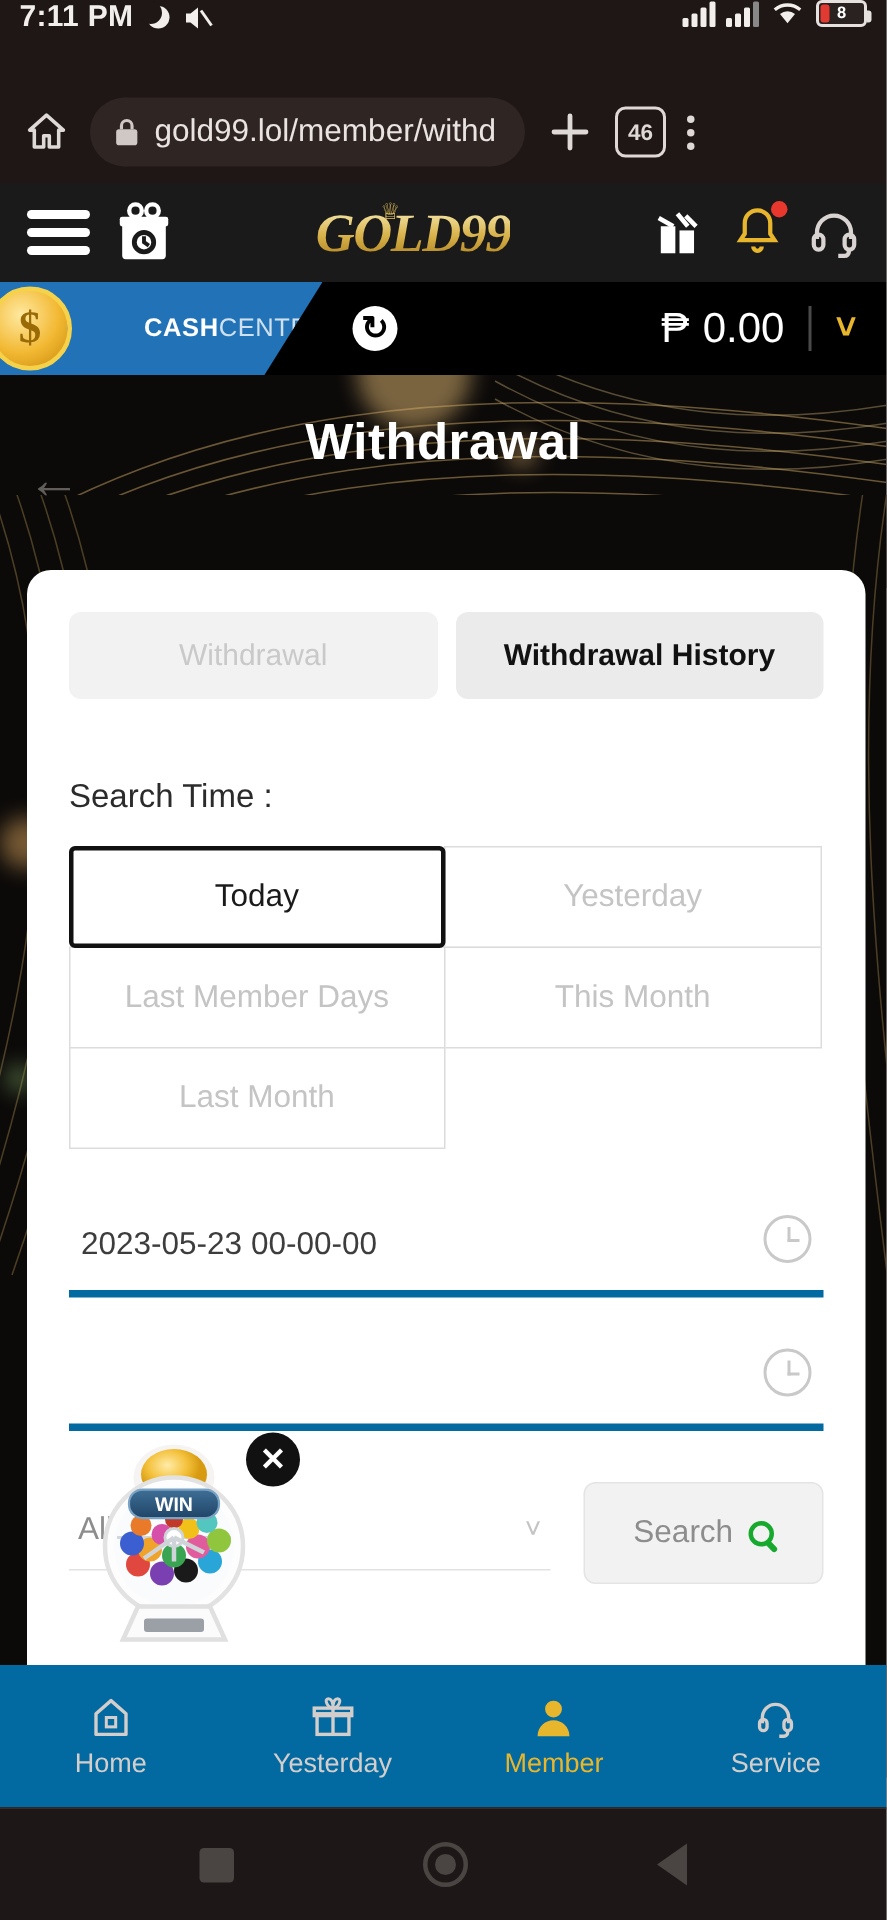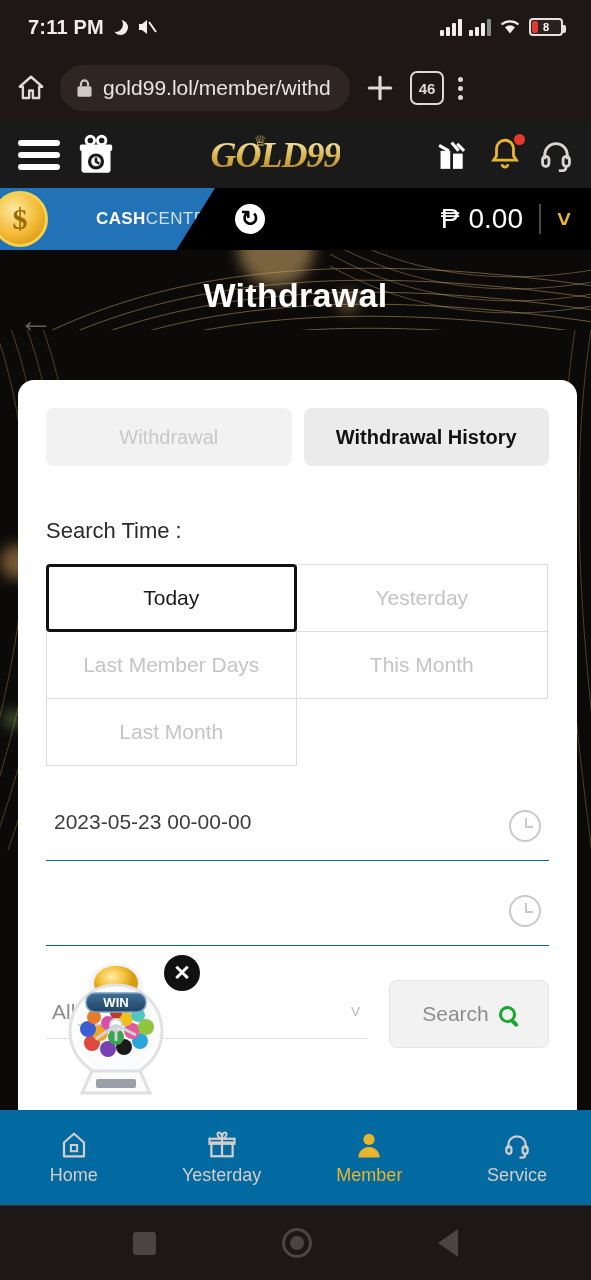--- a/index.html
+++ b/index.html
@@ -6,22 +6,22 @@
   html,body { width:591px; height:1280px; }
   body {
     font-family:"Liberation Sans", sans-serif;
     background:#1b1413;
     overflow:hidden;
     position:relative;
   }
 
   
   .statusbar{
-    height:54px; background:#1e1716; display:flex; align-items:center;
-    padding:0 28px; color:#f2eeec;gap:23px;
+    height:54px; background:#1e1716; display:flex; align-items:flex-start;
+    padding:0 13px; color:#f2eeec;gap:23px;
   }
   .sb-left{display:flex;align-items:center;gap:9px;}
   .sb-time{font-size:20px;font-weight:600;letter-spacing:.2px;}
   .sb-right{margin-left:auto;display:flex;align-items:center;gap:7px;}
   .moon{width:15px;height:15px;position:relative;}
   .moon::before{content:"";position:absolute;inset:0;border-radius:50%;background:#f2eeec;}
   .moon::after{content:"";position:absolute;left:-5px;top:-3px;width:15px;height:15px;border-radius:50%;background:#1e1716;}
   .sig{display:flex;align-items:flex-end;gap:2px;height:18px;}
   .sig i{display:block;width:4px;background:#f2eeec;border-radius:1px;}
   .sig i:nth-child(1){height:6px}.sig i:nth-child(2){height:9px}
@@ -102,21 +102,21 @@
   .tab.inactive{background:#f2f2f2;color:#c9c9c9;font-weight:400;}
   .tab.active{background:#ebebeb;color:#111;font-weight:700;}
 
   .searchtime{font-size:22px;color:#2b2b2b;margin-bottom:20px;}
 
   .rangegrid{display:flex;flex-wrap:wrap;margin-bottom:44px;}
   .rbtn{width:50%;height:68px;border:1px solid #dcdcdc;display:flex;align-items:center;
         justify-content:center;font-size:21px;color:#c4c4c4;background:#fff;margin:-0.5px;}
   .rbtn.sel{border:3px solid #111;color:#1a1a1a;border-radius:4px;position:relative;z-index:2;}
 
-  .daterow{display:flex;align-items:flex-start;padding:0 8px 18px 8px;border-bottom:1px solid #0369a1;margin-bottom:34px;}
+  .daterow{display:flex;align-items:flex-end;padding:0 8px 18px 8px;border-bottom:5px solid #0369a1;margin-bottom:34px;}
   .daterow .dt{font-size:21px;color:#3d3d3d;}
   .clock{margin-left:auto;width:32px;height:32px;border:2px solid #c9c9c9;border-radius:50%;
          position:relative;}
   .clock::before{content:"";position:absolute;left:50%;top:6px;width:2px;height:10px;background:#c9c9c9;}
   .clock::after{content:"";position:absolute;left:50%;top:14px;width:8px;height:2px;background:#c9c9c9;}
 
   .bottomrow{display:flex;align-items:center;gap:22px;}
   .selectwrap{flex:1;display:flex;align-items:center;border-bottom:1px solid #e2e2e2;padding:10px 6px 14px 6px;}
   .selectwrap .sv{font-size:21px;color:#8d8d8d;}
   .selectwrap .cd{margin-left:auto;color:#c4c4c4;font-size:19px;}

